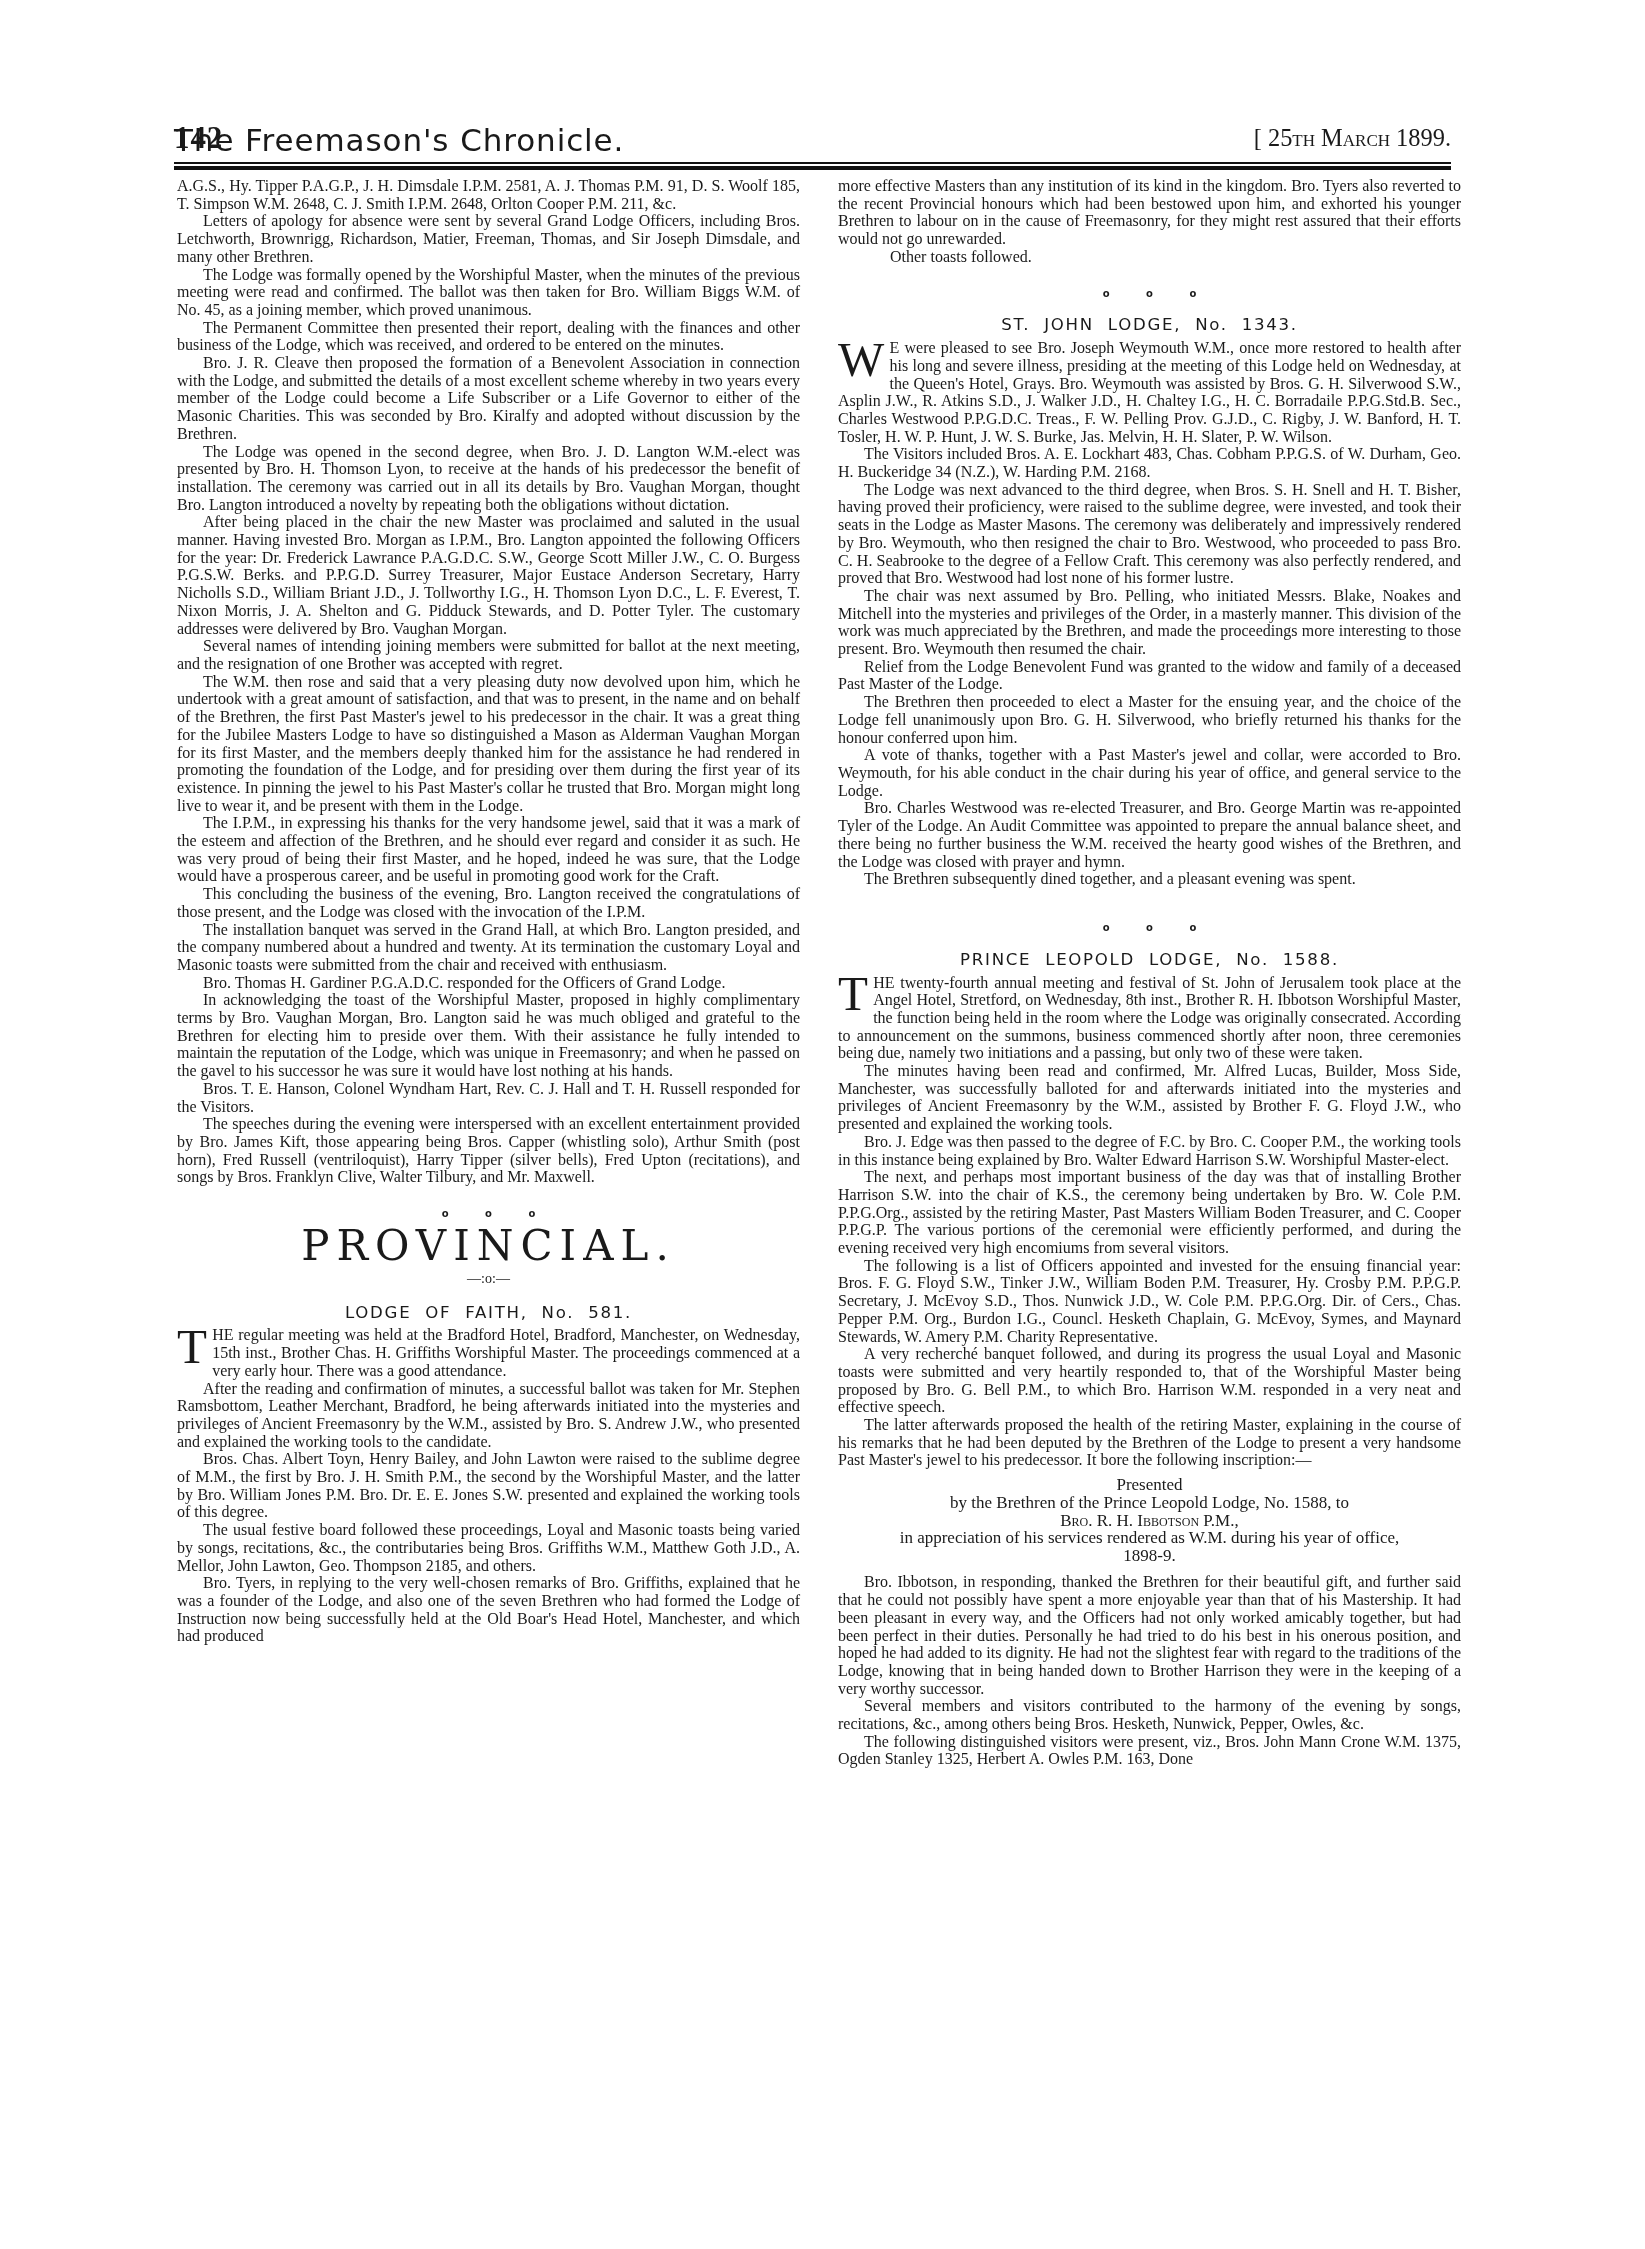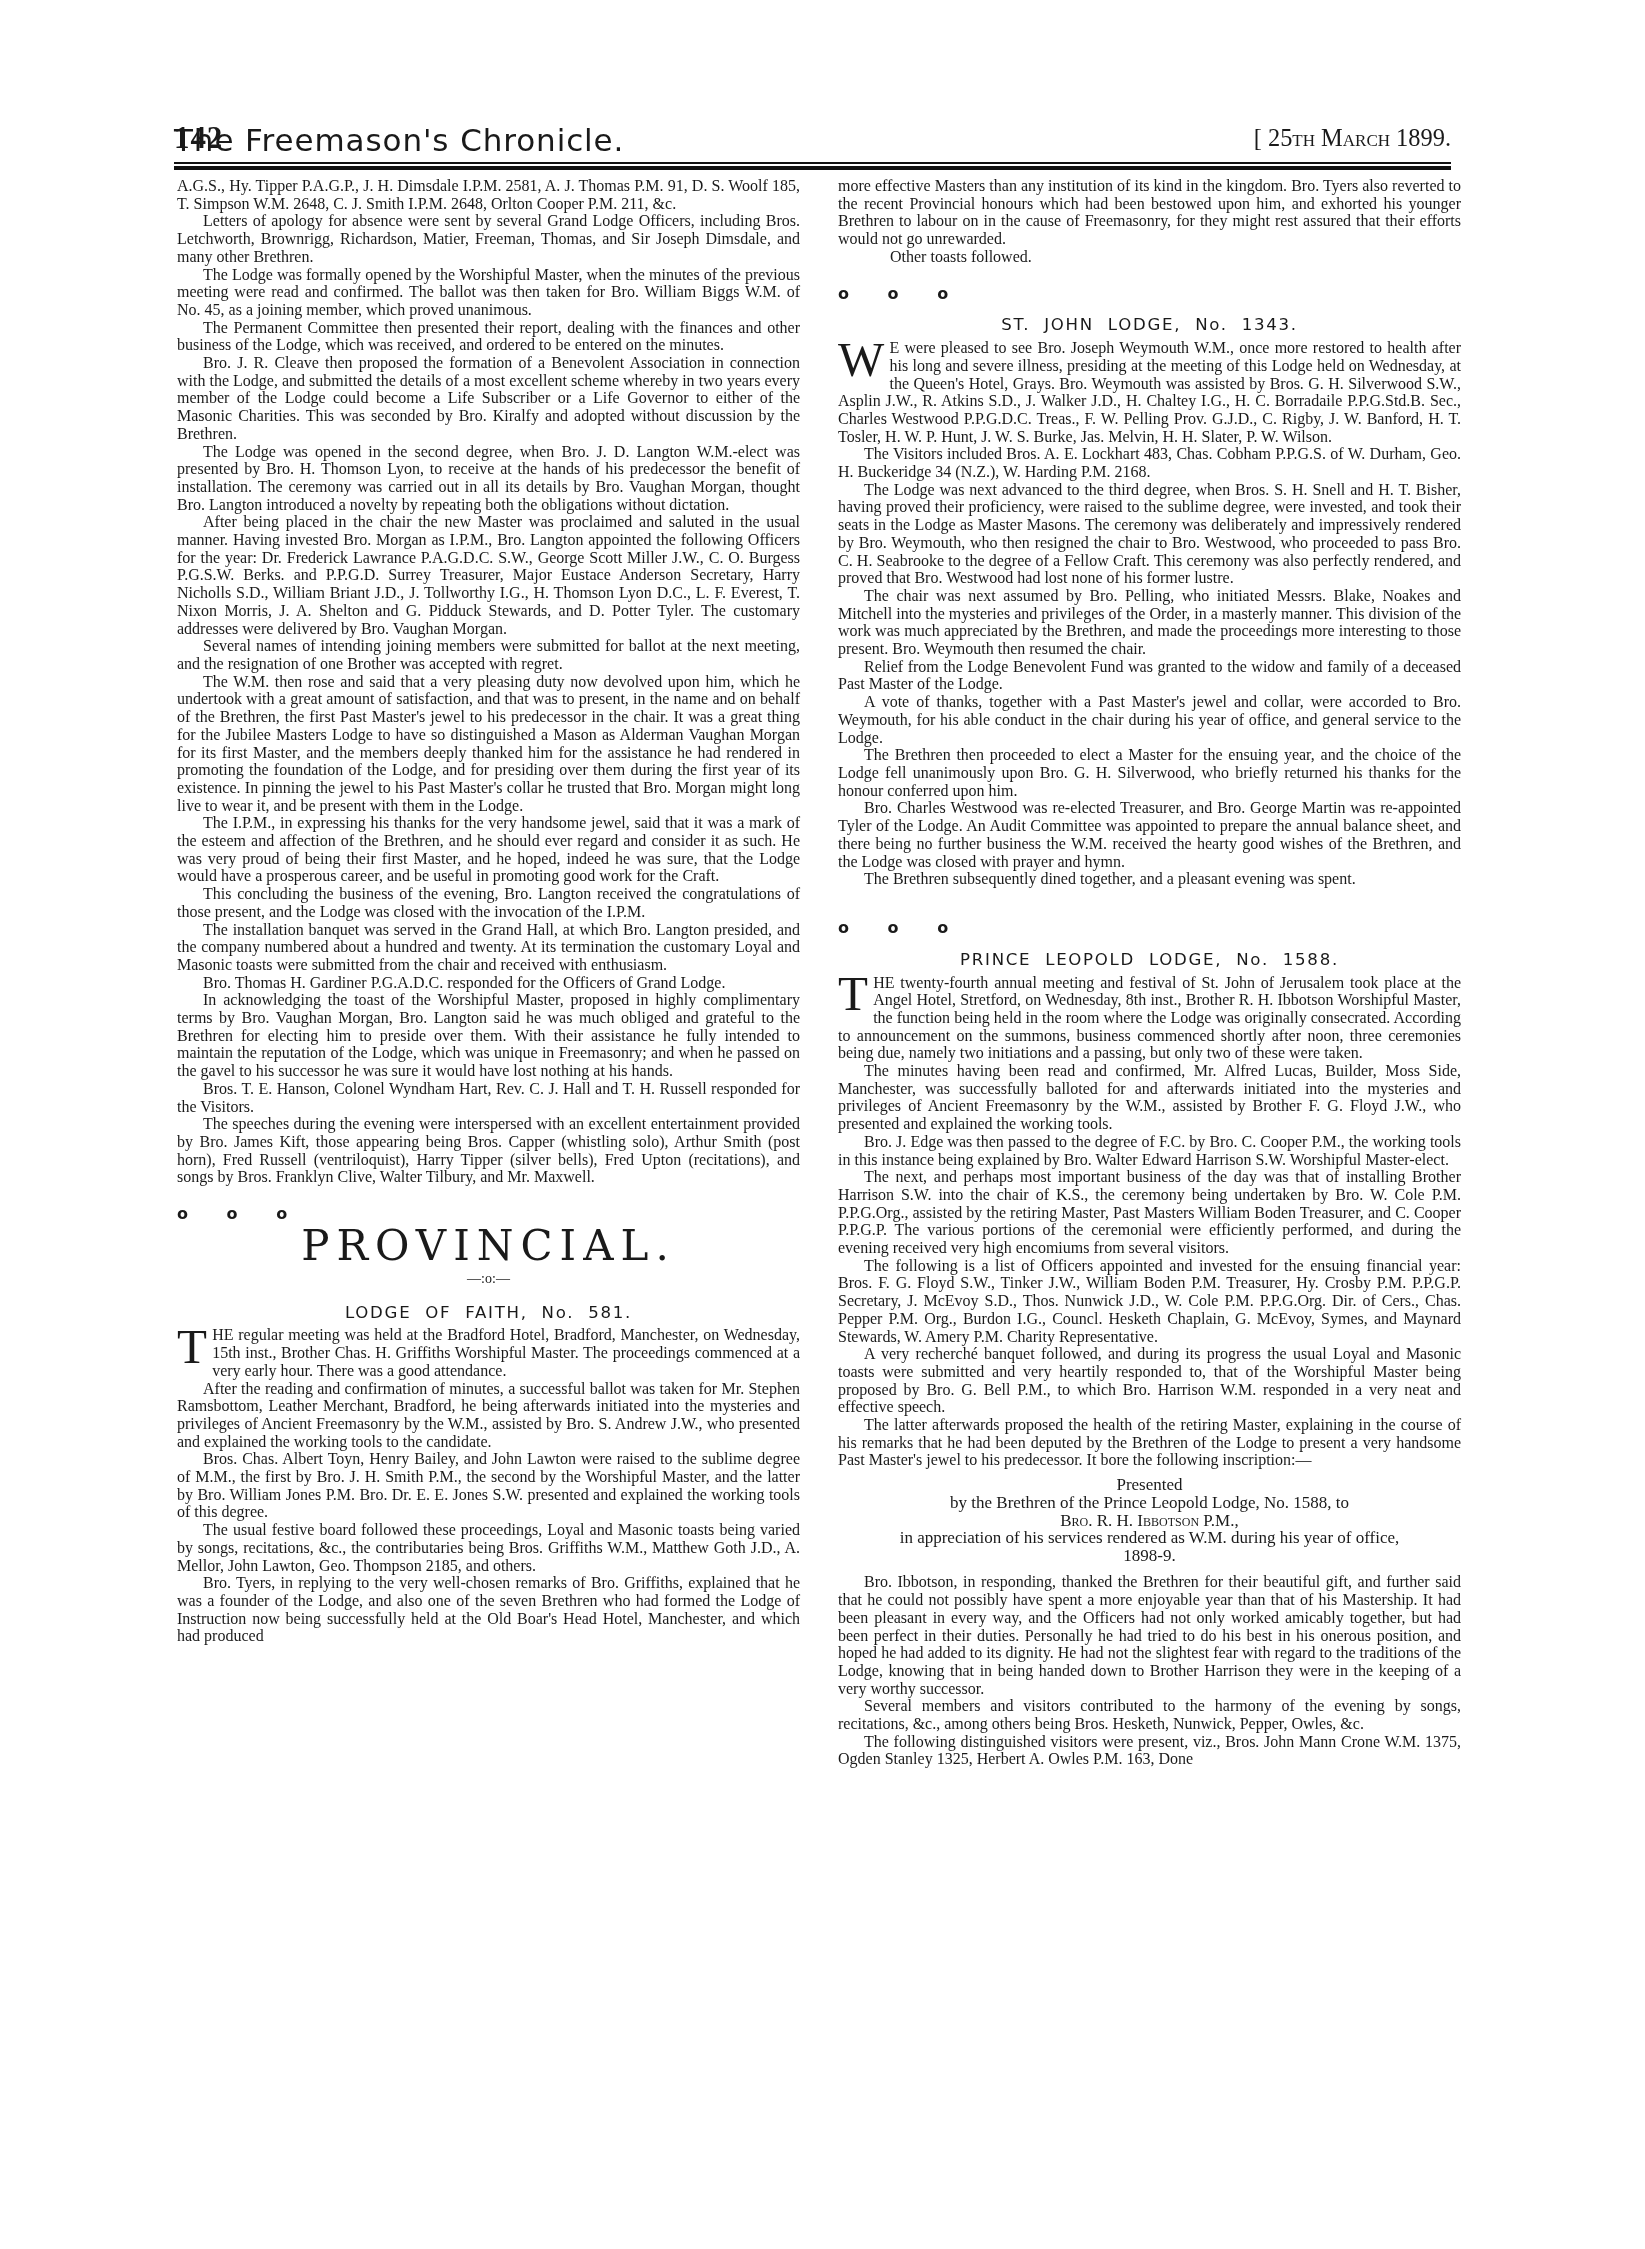--- a/index.html
+++ b/index.html
@@ -13,22 +13,22 @@
   .masthead .date .sc { font-variant: small-caps; }
   .rule { position: absolute; left: 174px; width: 1277px; background: #111; }
   .rule.thin { top: 162px; height: 1.7px; }
   .rule.thick { top: 166px; height: 4.4px; }
   .col { position: absolute; top: 177px; width: 623px; font-size: 16px; line-height: 17.7px;
          text-align: justify; hyphens: auto; }
   .col.left { left: 177px; }
   .col.right { left: 838px; }
   .col p { margin: 0; text-indent: 26px; }
   .col p.noindent { text-indent: 0; }
-  .ornament { font-family: "DejaVu Sans", sans-serif; font-weight: bold;
-              font-size: 16px; word-spacing: 33px; margin: 19px 0 14px; }
+  .ornament { text-align: center; font-family: "DejaVu Sans", sans-serif; font-weight: bold;
+              font-size: 10px; word-spacing: 33px; margin: 19px 0 14px; }
   .section-title { text-align: center; font-family: "DejaVu Serif", serif; font-size: 42px;
                    letter-spacing: 7px; margin: 3.5px 0 15.7px; }
   .divider { text-align: center; font-size: 14px; margin: 0 0 15.7px; }
   .lodge-head { text-align: center; font-family: "DejaVu Sans", "Liberation Sans", sans-serif;
                 font-size: 16.6px; letter-spacing: 1.7px; word-spacing: 7px; margin: 0 0 5.2px; }
   .dropcap-p { text-indent: 0 !important; }
   .dropcap { float: left; font-size: 49px; line-height: 38px; margin: 1.7px 5.2px 0 0;
              font-family: "Liberation Serif", serif; }
   .inscription { text-align: center; text-indent: 0 !important; font-size: 17px; margin: 5.2px 0; }
 </style>
@@ -77,22 +77,22 @@
   <p class="noindent">more effective Masters than any institution of its kind in the kingdom. Bro. Tyers also reverted to the recent Provincial honours which had been bestowed upon him, and exhorted his younger Brethren to labour on in the cause of Freemasonry, for they might rest assured that their efforts would not go unrewarded.</p>
   <p style="text-indent:52px">Other toasts followed.</p>
 
   <div class="ornament">o o o</div>
   <div class="lodge-head">ST. JOHN LODGE, No. 1343.</div>
   <p class="dropcap-p"><span class="dropcap">W</span><span>E were pleased to see Bro. Joseph Weymouth W.M., once more restored to health after his long and severe illness, presiding at the meeting of this Lodge held on Wednesday, at the Queen's Hotel, Grays. Bro. Weymouth was assisted by Bros. G. H. Silverwood S.W., Asplin J.W., R. Atkins S.D., J. Walker J.D., H. Chaltey I.G., H. C. Borradaile P.P.G.Std.B. Sec., Charles Westwood P.P.G.D.C. Treas., F. W. Pelling Prov. G.J.D., C. Rigby, J. W. Banford, H. T. Tosler, H. W. P. Hunt, J. W. S. Burke, Jas. Melvin, H. H. Slater, P. W. Wilson.</span></p>
   <p>The Visitors included Bros. A. E. Lockhart 483, Chas. Cobham P.P.G.S. of W. Durham, Geo. H. Buckeridge 34 (N.Z.), W. Harding P.M. 2168.</p>
   <p>The Lodge was next advanced to the third degree, when Bros. S. H. Snell and H. T. Bisher, having proved their proficiency, were raised to the sublime degree, were invested, and took their seats in the Lodge as Master Masons. The ceremony was deliberately and impressively rendered by Bro. Weymouth, who then resigned the chair to Bro. Westwood, who proceeded to pass Bro. C. H. Seabrooke to the degree of a Fellow Craft. This ceremony was also perfectly rendered, and proved that Bro. Westwood had lost none of his former lustre.</p>
   <p>The chair was next assumed by Bro. Pelling, who initiated Messrs. Blake, Noakes and Mitchell into the mysteries and privileges of the Order, in a masterly manner. This division of the work was much appreciated by the Brethren, and made the proceedings more interesting to those present. Bro. Weymouth then resumed the chair.</p>
   <p>Relief from the Lodge Benevolent Fund was granted to the widow and family of a deceased Past Master of the Lodge.</p>
+  <p>The Brethren then proceeded to elect a Master for the ensuing year, and the choice of the Lodge fell unanimously upon Bro. G. H. Silverwood, who briefly returned his thanks for the honour conferred upon him.</p>
   <p>A vote of thanks, together with a Past Master's jewel and collar, were accorded to Bro. Weymouth, for his able conduct in the chair during his year of office, and general service to the Lodge.</p>
-  <p>The Brethren then proceeded to elect a Master for the ensuing year, and the choice of the Lodge fell unanimously upon Bro. G. H. Silverwood, who briefly returned his thanks for the honour conferred upon him.</p>
   <p>Bro. Charles Westwood was re-elected Treasurer, and Bro. George Martin was re-appointed Tyler of the Lodge. An Audit Committee was appointed to prepare the annual balance sheet, and there being no further business the W.M. received the hearty good wishes of the Brethren, and the Lodge was closed with prayer and hymn.</p>
   <p>The Brethren subsequently dined together, and a pleasant evening was spent.</p>
 
   <div class="ornament" style="margin-top:31px">o o o</div>
   <div class="lodge-head">PRINCE LEOPOLD LODGE, No. 1588.</div>
   <p class="dropcap-p"><span class="dropcap">T</span><span>HE twenty-fourth annual meeting and festival of St. John of Jerusalem took place at the Angel Hotel, Stretford, on Wednesday, 8th inst., Brother R. H. Ibbotson Worshipful Master, the function being held in the room where the Lodge was originally consecrated. According to announcement on the summons, business commenced shortly after noon, three ceremonies being due, namely two initiations and a passing, but only two of these were taken.</span></p>
   <p>The minutes having been read and confirmed, Mr. Alfred Lucas, Builder, Moss Side, Manchester, was successfully balloted for and afterwards initiated into the mysteries and privileges of Ancient Freemasonry by the W.M., assisted by Brother F. G. Floyd J.W., who presented and explained the working tools.</p>
   <p>Bro. J. Edge was then passed to the degree of F.C. by Bro. C. Cooper P.M., the working tools in this instance being explained by Bro. Walter Edward Harrison S.W. Worshipful Master-elect.</p>
   <p>The next, and perhaps most important business of the day was that of installing Brother Harrison S.W. into the chair of K.S., the ceremony being undertaken by Bro. W. Cole P.M. P.P.G.Org., assisted by the retiring Master, Past Masters William Boden Treasurer, and C. Cooper P.P.G.P. The various portions of the ceremonial were efficiently performed, and during the evening received very high encomiums from several visitors.</p>
   <p>The following is a list of Officers appointed and invested for the ensuing financial year: Bros. F. G. Floyd S.W., Tinker J.W., William Boden P.M. Treasurer, Hy. Crosby P.M. P.P.G.P. Secretary, J. McEvoy S.D., Thos. Nunwick J.D., W. Cole P.M. P.P.G.Org. Dir. of Cers., Chas. Pepper P.M. Org., Burdon I.G., Councl. Hesketh Chaplain, G. McEvoy, Symes, and Maynard Stewards, W. Amery P.M. Charity Representative.</p>

